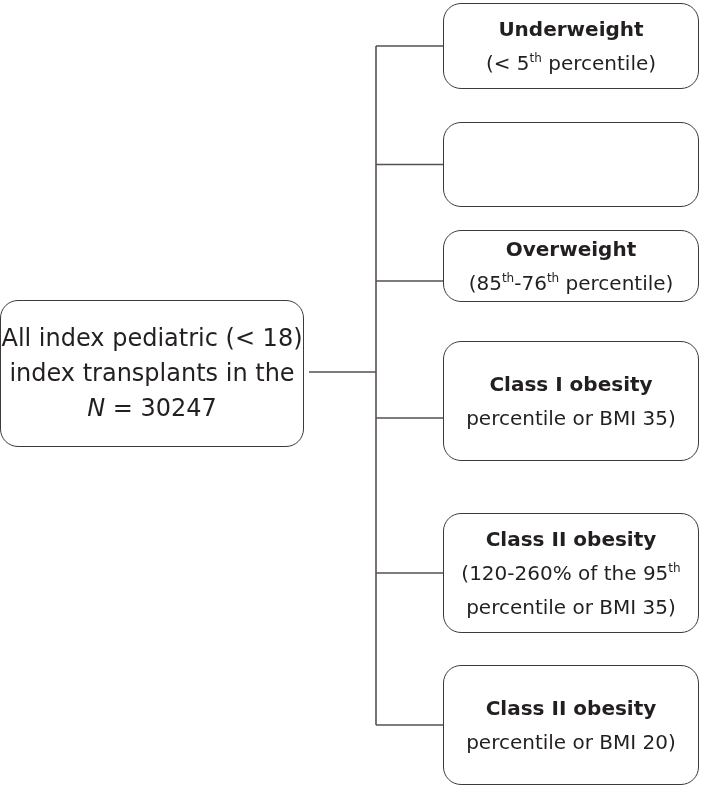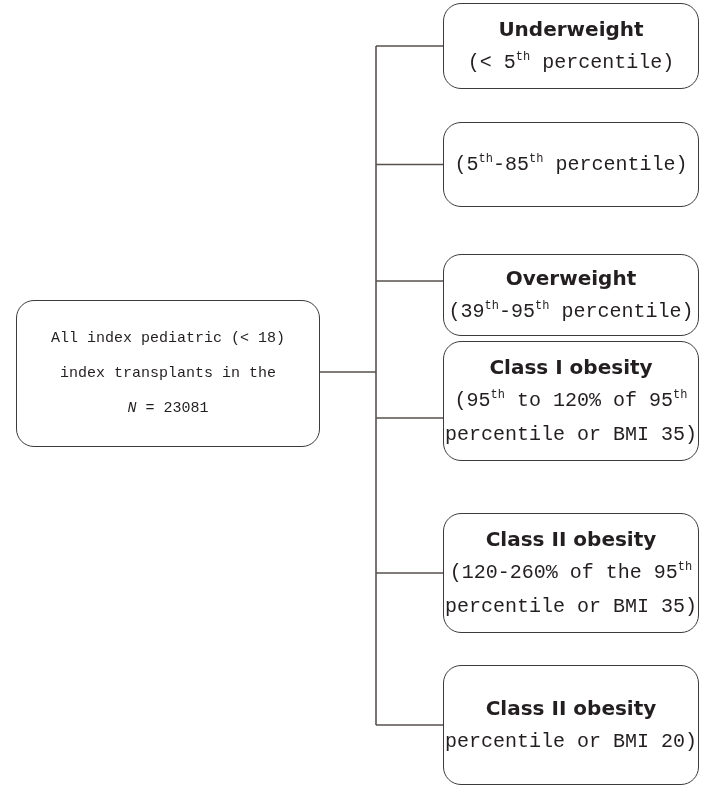--- a/index.html
+++ b/index.html
@@ -32,33 +32,33 @@
     border: 1.6px solid var(--border);
     border-radius: 18px;
     display: flex;
     flex-direction: column;
     justify-content: center;
     align-items: center;
     text-align: center;
     z-index: 1;
   }
   .root-box {
-    left: 16px; top: 300px;
+    left: 0; top: 300px;
     width: 304px; height: 147px;
-    font-size: 15px;
+    font-size: 24px;
     line-height: 35px;
   }
   .cat-box {
     left: 443px;
     width: 256px;
     font-size: 20px;
     line-height: 34px;
   }
   .cat-title { font-weight: bold; white-space: nowrap; }
-  .tline { white-space: nowrap; font-family: Liberation Mono, monospace; }
+  .tline { white-space: nowrap; }
   sup { font-size: 0.6em; line-height: 0; }
 </style>
 </head>
 <body>
 
 <div class="canvas">
 
   <svg class="connectors" viewBox="0 0 704 793" stroke="currentColor" stroke-width="1.6">
     <line x1="309" y1="372" x2="376" y2="372"></line>
     <line x1="376" y1="46" x2="376" y2="725"></line>
@@ -67,48 +67,44 @@
     <line x1="376" y1="281" x2="443" y2="281"></line>
     <line x1="376" y1="418" x2="443" y2="418"></line>
     <line x1="376" y1="573" x2="443" y2="573"></line>
     <line x1="376" y1="725" x2="443" y2="725"></line>
   </svg>
 
   <div class="box root-box">
     <div>
         <div class="tline"><span>All index pediatric (&lt; 18)</span></div>
         <div class="tline"><span>index transplants in the</span></div>
-        <div class="tline"><span style="font-style: italic;">N</span><span> = 23081</span></div>
+        <div class="tline"><span style="font-style: italic;">N</span><span> = 30247</span></div>
       </div>
   </div>
 
   <div class="box cat-box" style="top:3px; height:86px;">
     <div class="cat-title">Underweight</div>
     <div class="cat-sub">
         <div class="tline"><span>(&lt; 5</span><sup>th</sup><span> percentile)</span></div>
       </div>
   </div>
 
   <div class="box cat-box" style="top:122px; height:85px;">
-    <div class="cat-sub">
-        <div class="tline"><span>(5</span><sup>th</sup><span>-85</span><sup>th</sup><span> percentile)</span></div>
-      </div>
   </div>
 
-  <div class="box cat-box" style="top:254px; height:82px;text-align:right;">
+  <div class="box cat-box" style="top:230px; height:72px;text-align:right;">
     <div class="cat-title">Overweight</div>
     <div class="cat-sub">
-        <div class="tline"><span>(39</span><sup>th</sup><span>-95</span><sup>th</sup><span> percentile)</span></div>
+        <div class="tline"><span>(85</span><sup>th</sup><span>-76</span><sup>th</sup><span> percentile)</span></div>
       </div>
   </div>
 
   <div class="box cat-box" style="top:341px; height:120px;">
     <div class="cat-title">Class I obesity</div>
     <div class="cat-sub">
-        <div class="tline"><span>(95</span><sup>th</sup><span> to 120% of 95</span><sup>th</sup></div>
         <div class="tline"><span>percentile or BMI 35)</span></div>
       </div>
   </div>
 
   <div class="box cat-box" style="top:513px; height:120px;">
     <div class="cat-title">Class II obesity</div>
     <div class="cat-sub">
         <div class="tline"><span>(120-260% of the 95</span><sup>th</sup></div>
         <div class="tline"><span>percentile or BMI 35)</span></div>
       </div>

